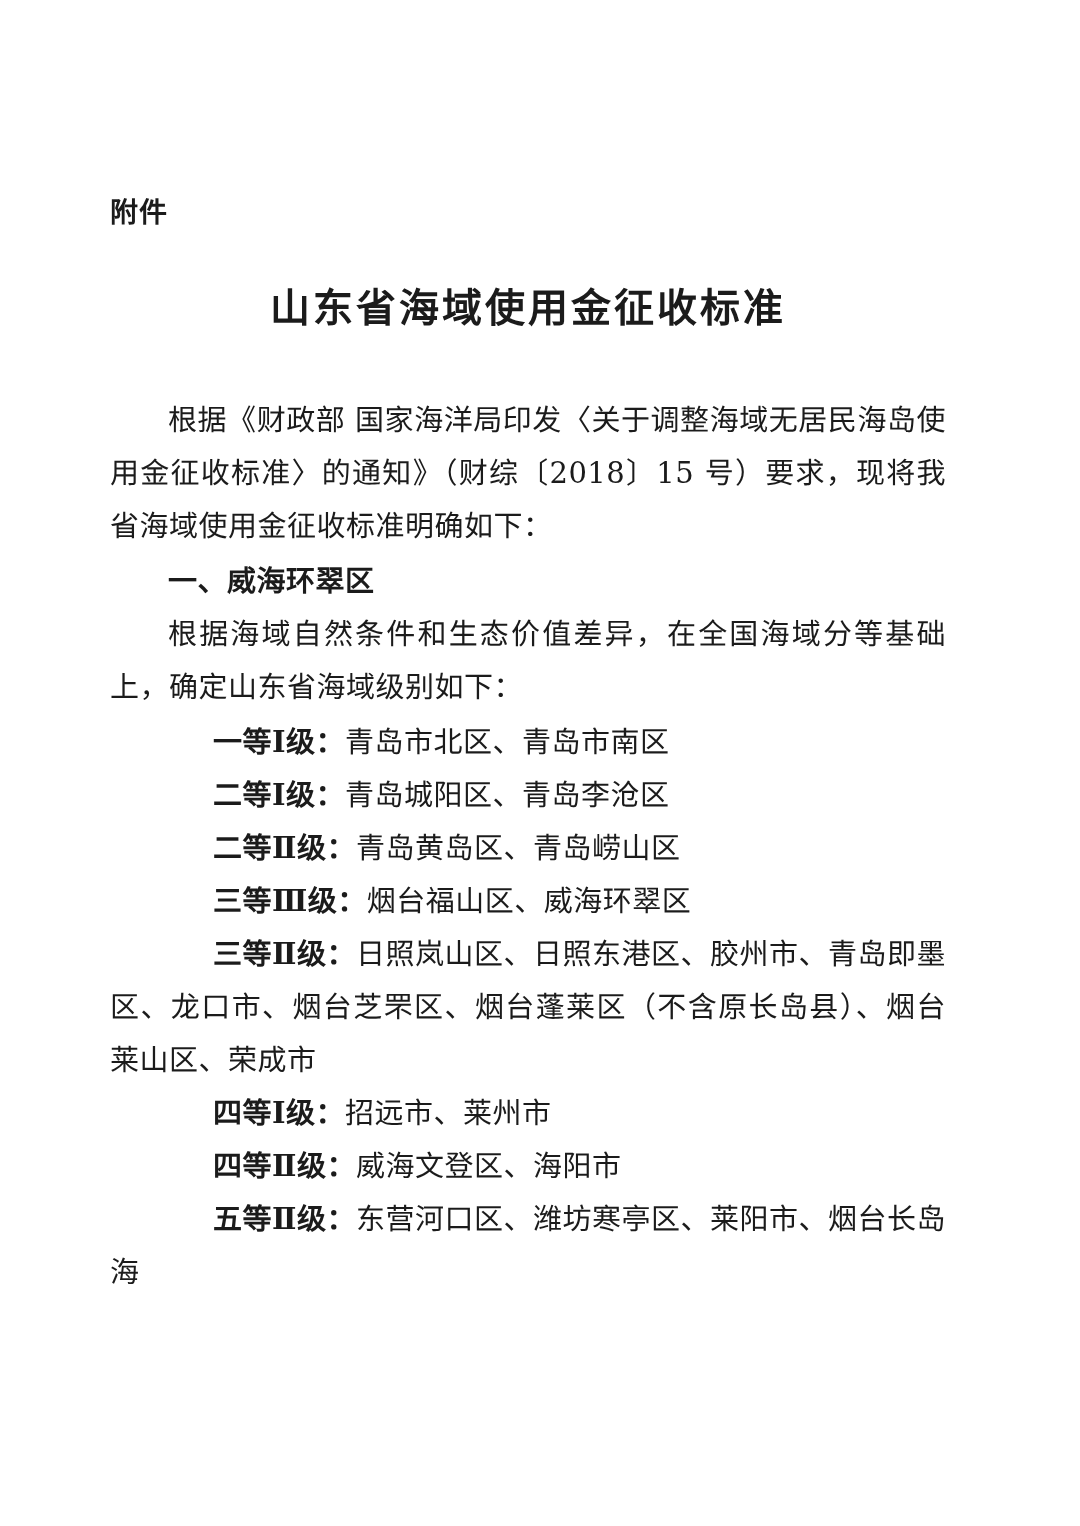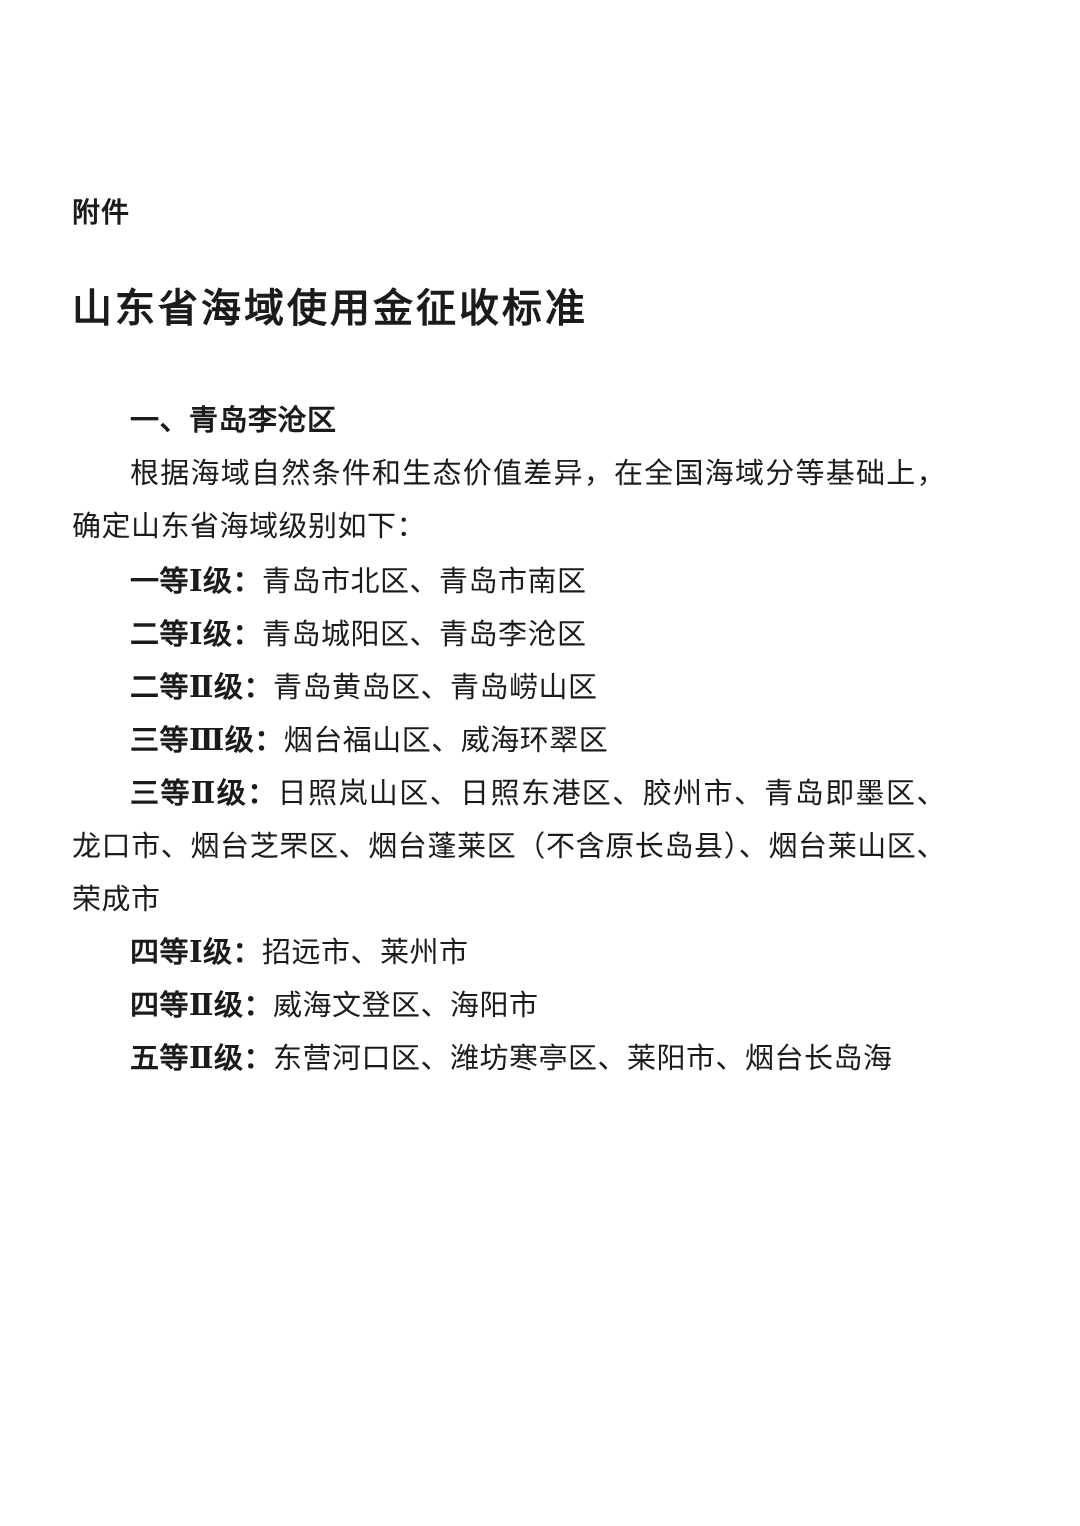--- a/index.html
+++ b/index.html
@@ -13,31 +13,31 @@
     height: 1526px;
     font-family: "DejaVu Serif", "Liberation Serif", serif;
     color: #1b1b1b;
     overflow: hidden;
   }
   .page {
     position: relative;
     width: 1080px;
     height: 1526px;
     box-sizing: border-box;
-    padding: 196px 134px 0 72px;
+    padding: 196px 134px 0 110px;
   }
   .attachment-label {
     font-size: 28px;
     font-weight: bold;
     letter-spacing: 1px;
     line-height: 1.2;
     margin: 0 0 52px 0;
   }
   .doc-title {
-    text-align: left;
+    text-align: center;
     font-size: 40px;
     font-weight: bold;
     letter-spacing: 3px;
     margin: 12px 0 60px 0;
     line-height: 1.3;
   }
   .para {
     font-size: 29px;
     line-height: 53px;
     text-align: justify;
@@ -58,36 +58,38 @@
     font-size: 29px;
     line-height: 53px;
     text-align: justify;
     text-justify: inter-ideograph;
     text-indent: 2em;
     margin: 0;
     letter-spacing: 0.5px;
   }
   .level-line .grade {
     font-weight: bold;
+    margin-left: 45px;
   }
   .level-line .names {
     font-weight: normal;
   }
 </style>
 </head>
 <body>
 
 <div class="page">
 
   <div class="attachment-label">附件</div>
 
   <h1 class="doc-title">山东省海域使用金征收标准</h1>
 
+  <p class="para">根据《财政部 国家海洋局印发〈关于调整海域无居民海岛使用金征收标准〉的通知》（财综〔2018〕15 号）要求，现将我省海域使用金征收标准明确如下：</p>
 
-  <p class="section-heading">一、青岛李沧区</p>
+  <p class="section-heading">一、威海环翠区</p>
 
   <p class="para">根据海域自然条件和生态价值差异，在全国海域分等基础上，确定山东省海域级别如下：</p>
 
   <div>
     <p class="level-line">
       <span class="grade">一等Ⅰ级：</span><span class="names">青岛市北区、青岛市南区</span>
     </p>
     <p class="level-line">
       <span class="grade">二等Ⅰ级：</span><span class="names">青岛城阳区、青岛李沧区</span>
     </p>

